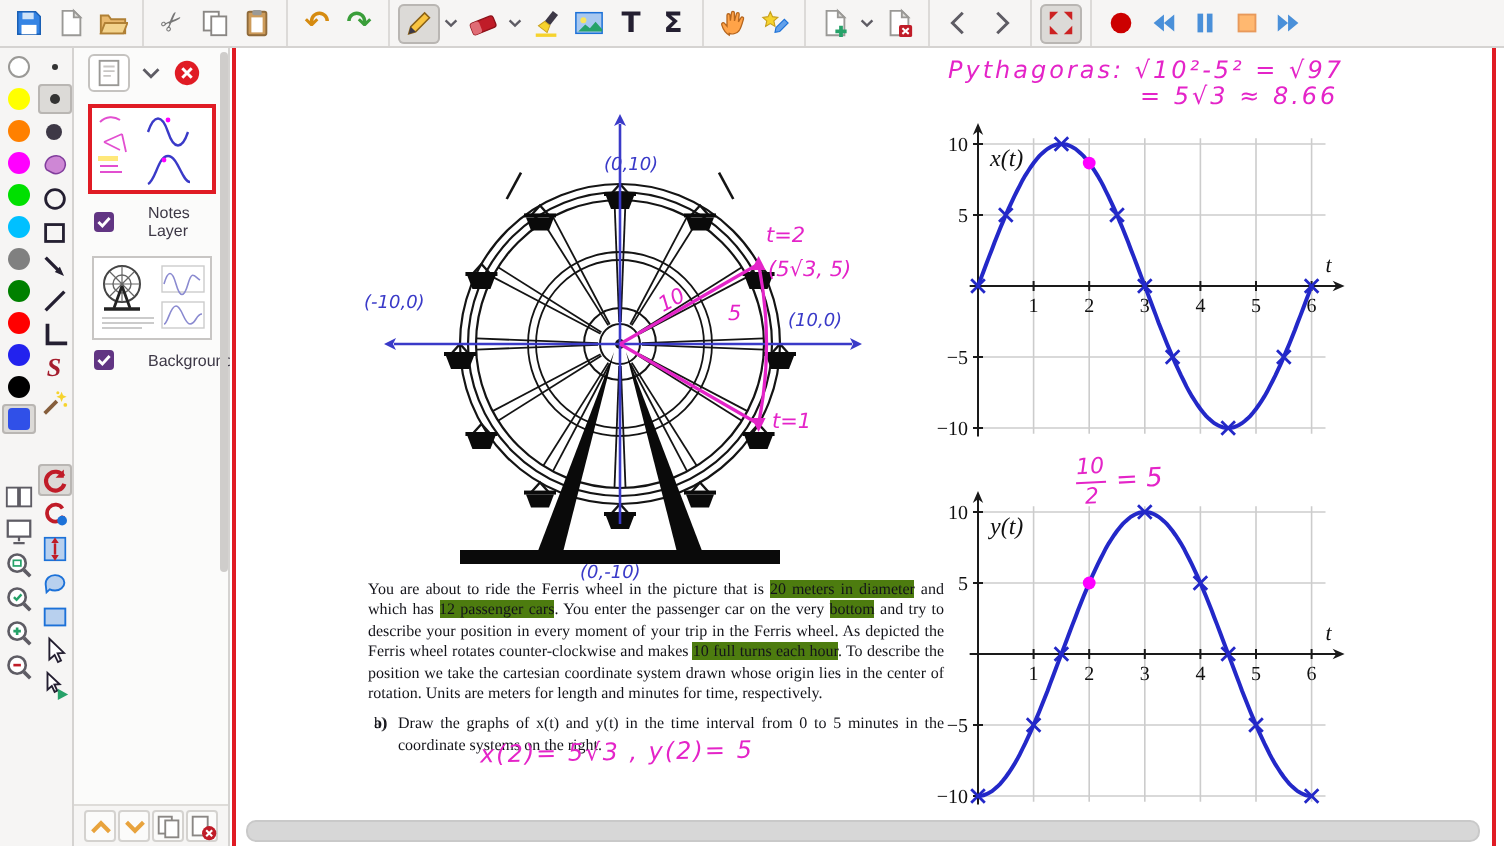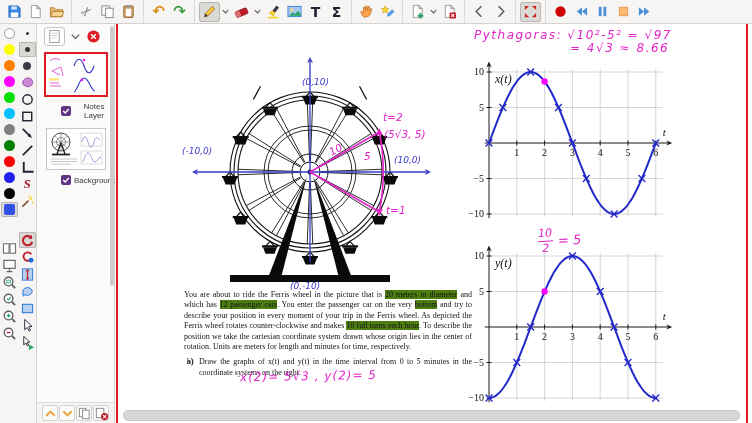--- a/index.html
+++ b/index.html
@@ -30,21 +30,21 @@
   .layers{width:77px;background:#fbfbfa;border-right:1px solid #d5d3d1;position:relative;
           display:flex;flex-direction:column;flex-shrink:0;}
   .layers-head{display:flex;align-items:center;gap:3px;padding:3px 2px 2px 7px;}
   .lp-preview{width:21px;height:19px;border:1px solid #c5c3c0;border-radius:3px;background:#fff;
               display:flex;align-items:center;justify-content:center;padding:0;}
   .lp-plain{width:15px;height:16px;border:none;background:none;padding:0;display:flex;
             align-items:center;justify-content:center;}
   .thumb{width:64px;height:45px;background:#fff;margin:4px auto 0;box-sizing:border-box;overflow:hidden;}
   .thumb.sel{border:2px solid #e01b24;}
   .thumb.unsel{border:1px solid #c8c6c4;width:60px;height:42px;margin-top:7px;}
-  .layer-label{display:flex;align-items:center;gap:3px;margin:5px 0 1px 24px;font-size:8px;color:#3d3846;text-align:center;}
+  .layer-label{display:flex;align-items:center;gap:17px;margin:5px 0 1px 10px;font-size:8px;color:#3d3846;}
   .cb{width:10px;height:10px;background:#613583;border-radius:2px;display:flex;align-items:center;
       justify-content:center;flex-shrink:0;}
   .layers-foot{margin-top:auto;border-top:1px solid #dedcd9;background:#f6f5f4;display:flex;
                justify-content:flex-end;gap:1px;padding:2px 5px 2px 1px;}
   .lf-btn{width:16px;height:16px;border:1px solid #d4d2cf;background:#fbfbfa;border-radius:2px;
           display:flex;align-items:center;justify-content:center;padding:0;}
   .layers-scroll{position:absolute;right:0;top:2px;width:4px;height:260px;background:#cfcdcb;border-radius:2px;}
   
   .doc{flex:1;position:relative;background:#ffffff;}
   .page{position:absolute;left:1px;right:4px;top:0;bottom:0;border-left:2px solid #e01b24;
@@ -602,21 +602,21 @@
             </span>
           </button>
       </div>
     </aside>
 
     <main class="doc">
       <div class="page">
 
         <div class="pyth">
           <div>Pythagoras: √10²-5² = √97</div>
-          <div class="l2">= 4√3 ≈ 8.66</div>
+          <div class="l2">= 5√3 ≈ 8.66</div>
         </div>
 
         <div id="wheel"><svg width="262" height="242">
               <circle cx="130" cy="115" r="80" fill="none" stroke="#141414" stroke-width="1.1"></circle>
               <circle cx="130" cy="115" r="76" fill="none" stroke="#141414" stroke-width="1.1"></circle>
               <circle cx="130" cy="115" r="72" fill="none" stroke="#141414" stroke-width="1.1"></circle>
               <circle cx="130" cy="115" r="46" fill="none" stroke="#141414" stroke-width="0.9"></circle>
               <circle cx="130" cy="115" r="42" fill="none" stroke="#141414" stroke-width="0.9"></circle>
               <circle cx="130" cy="115" r="18" fill="none" stroke="#141414" stroke-width="1"></circle>
               <circle cx="130" cy="115" r="10" fill="none" stroke="#141414" stroke-width="1"></circle>

